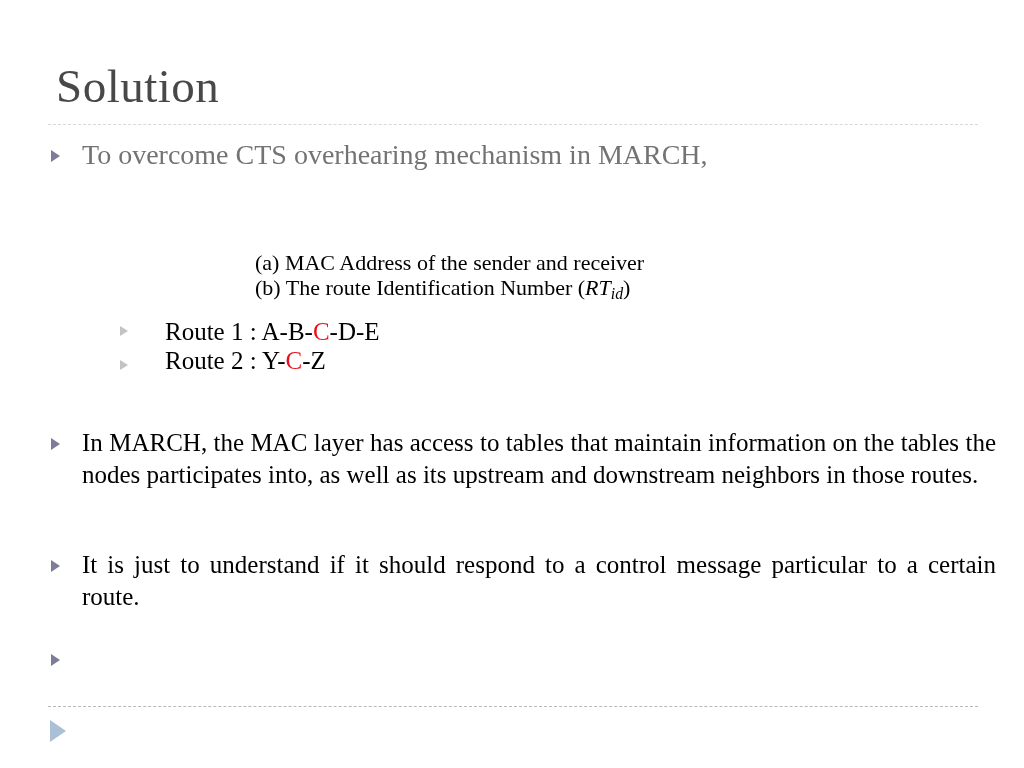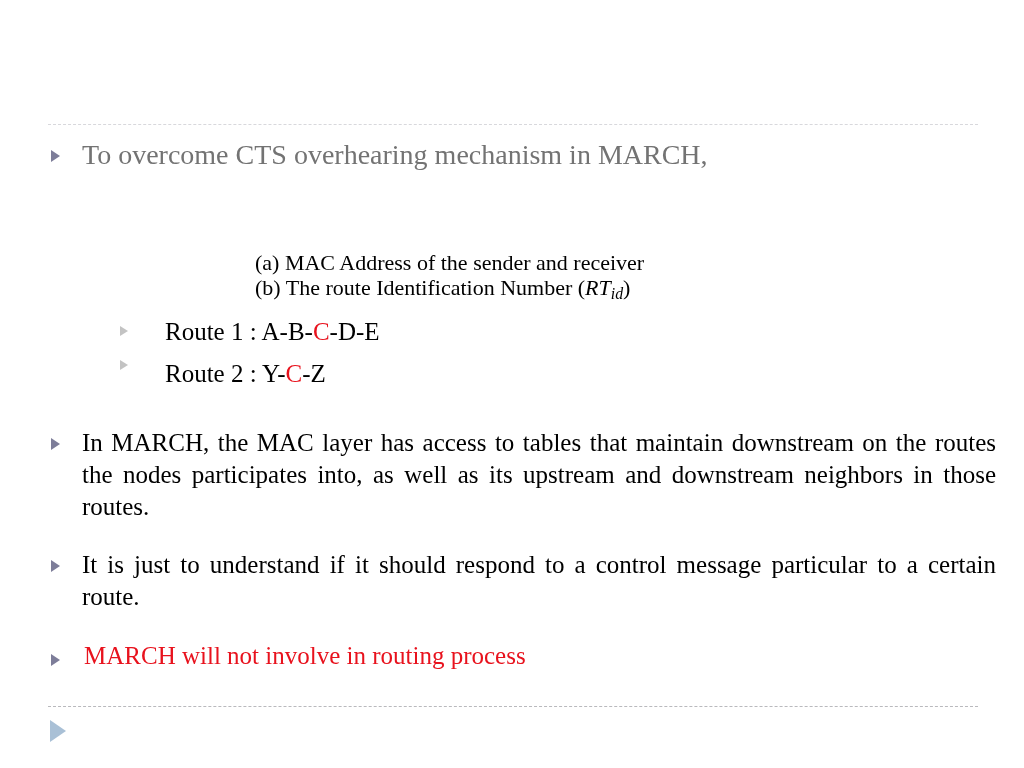--- a/index.html
+++ b/index.html
@@ -112,21 +112,21 @@
 
   .route {
     position: absolute;
     left: 146px;
     font-size: 25px;
     line-height: 1.0;
     white-space: nowrap;
     margin-left: 19px;
   }
   .route.r1 { top: 319px; }
-  .route.r2 { top: 361px; }
+  .route.r2 { top: 348px; }
 
   .red { color: #e8121d; }
 
   .para {
     position: absolute;
     left: 82px;
     width: 914px;
     font-size: 25px;
     line-height: 1.27;
     text-align: justify;
@@ -148,41 +148,41 @@
     line-height: 1.0;
     color: #e8121d;
     white-space: nowrap;
   }
 </style>
 </head>
 <body>
 
 <div class="slide">
 
+  <div class="title">Solution</div>
 
   <div class="rule-top"></div>
 
   <div class="bullet" style="left:51px; top:150px;"></div>
   <div class="line line-lead">To overcome CTS overhearing mechanism in MARCH,</div>
 
   <div class="sub-note a">(a) MAC Address of the sender and receiver</div>
 
   <div class="sub-note b"><span>(b) The route Identification Number (</span><span class="rt"><span>RT</span><sub>id</sub></span><span>)</span></div>
 
   <div class="bullet sub" style="left:120px; top:326px;"></div>
   <div class="route r1"><span>Route 1 : A-B-</span><span class="red">C</span><span>-D-E</span></div>
 
   <div class="bullet sub" style="left:120px; top:360px;"></div>
   <div class="route r2"><span>Route 2 : Y-</span><span class="red">C</span><span>-Z</span></div>
 
   <div class="bullet" style="left:51px; top:438px;"></div>
-  <div class="para p1 last-flush">In MARCH, the MAC layer has access to tables that maintain downstream on the routes the nodes participates into, as well as its upstream and downstream neighbors in those routes.</div>
+  <div class="para p1 last-flush">In MARCH, the MAC layer has access to tables that maintain information on the tables the nodes participates into, as well as its upstream and downstream neighbors in those routes.</div>
 
   <div class="bullet" style="left:51px; top:560px;"></div>
   <div class="para p2 last-flush">It  is just to understand if it should respond to a control message particular to a certain route.</div>
 
   <div class="bullet" style="left:51px; top:654px;"></div>
-  <div class="redline">MARCH will not involve in routing process</div>
 
   <div class="rule-bottom"></div>
   <div class="bullet big" style="left:50px; top:720px;"></div>
 
 </div>
 
 </body></html>

